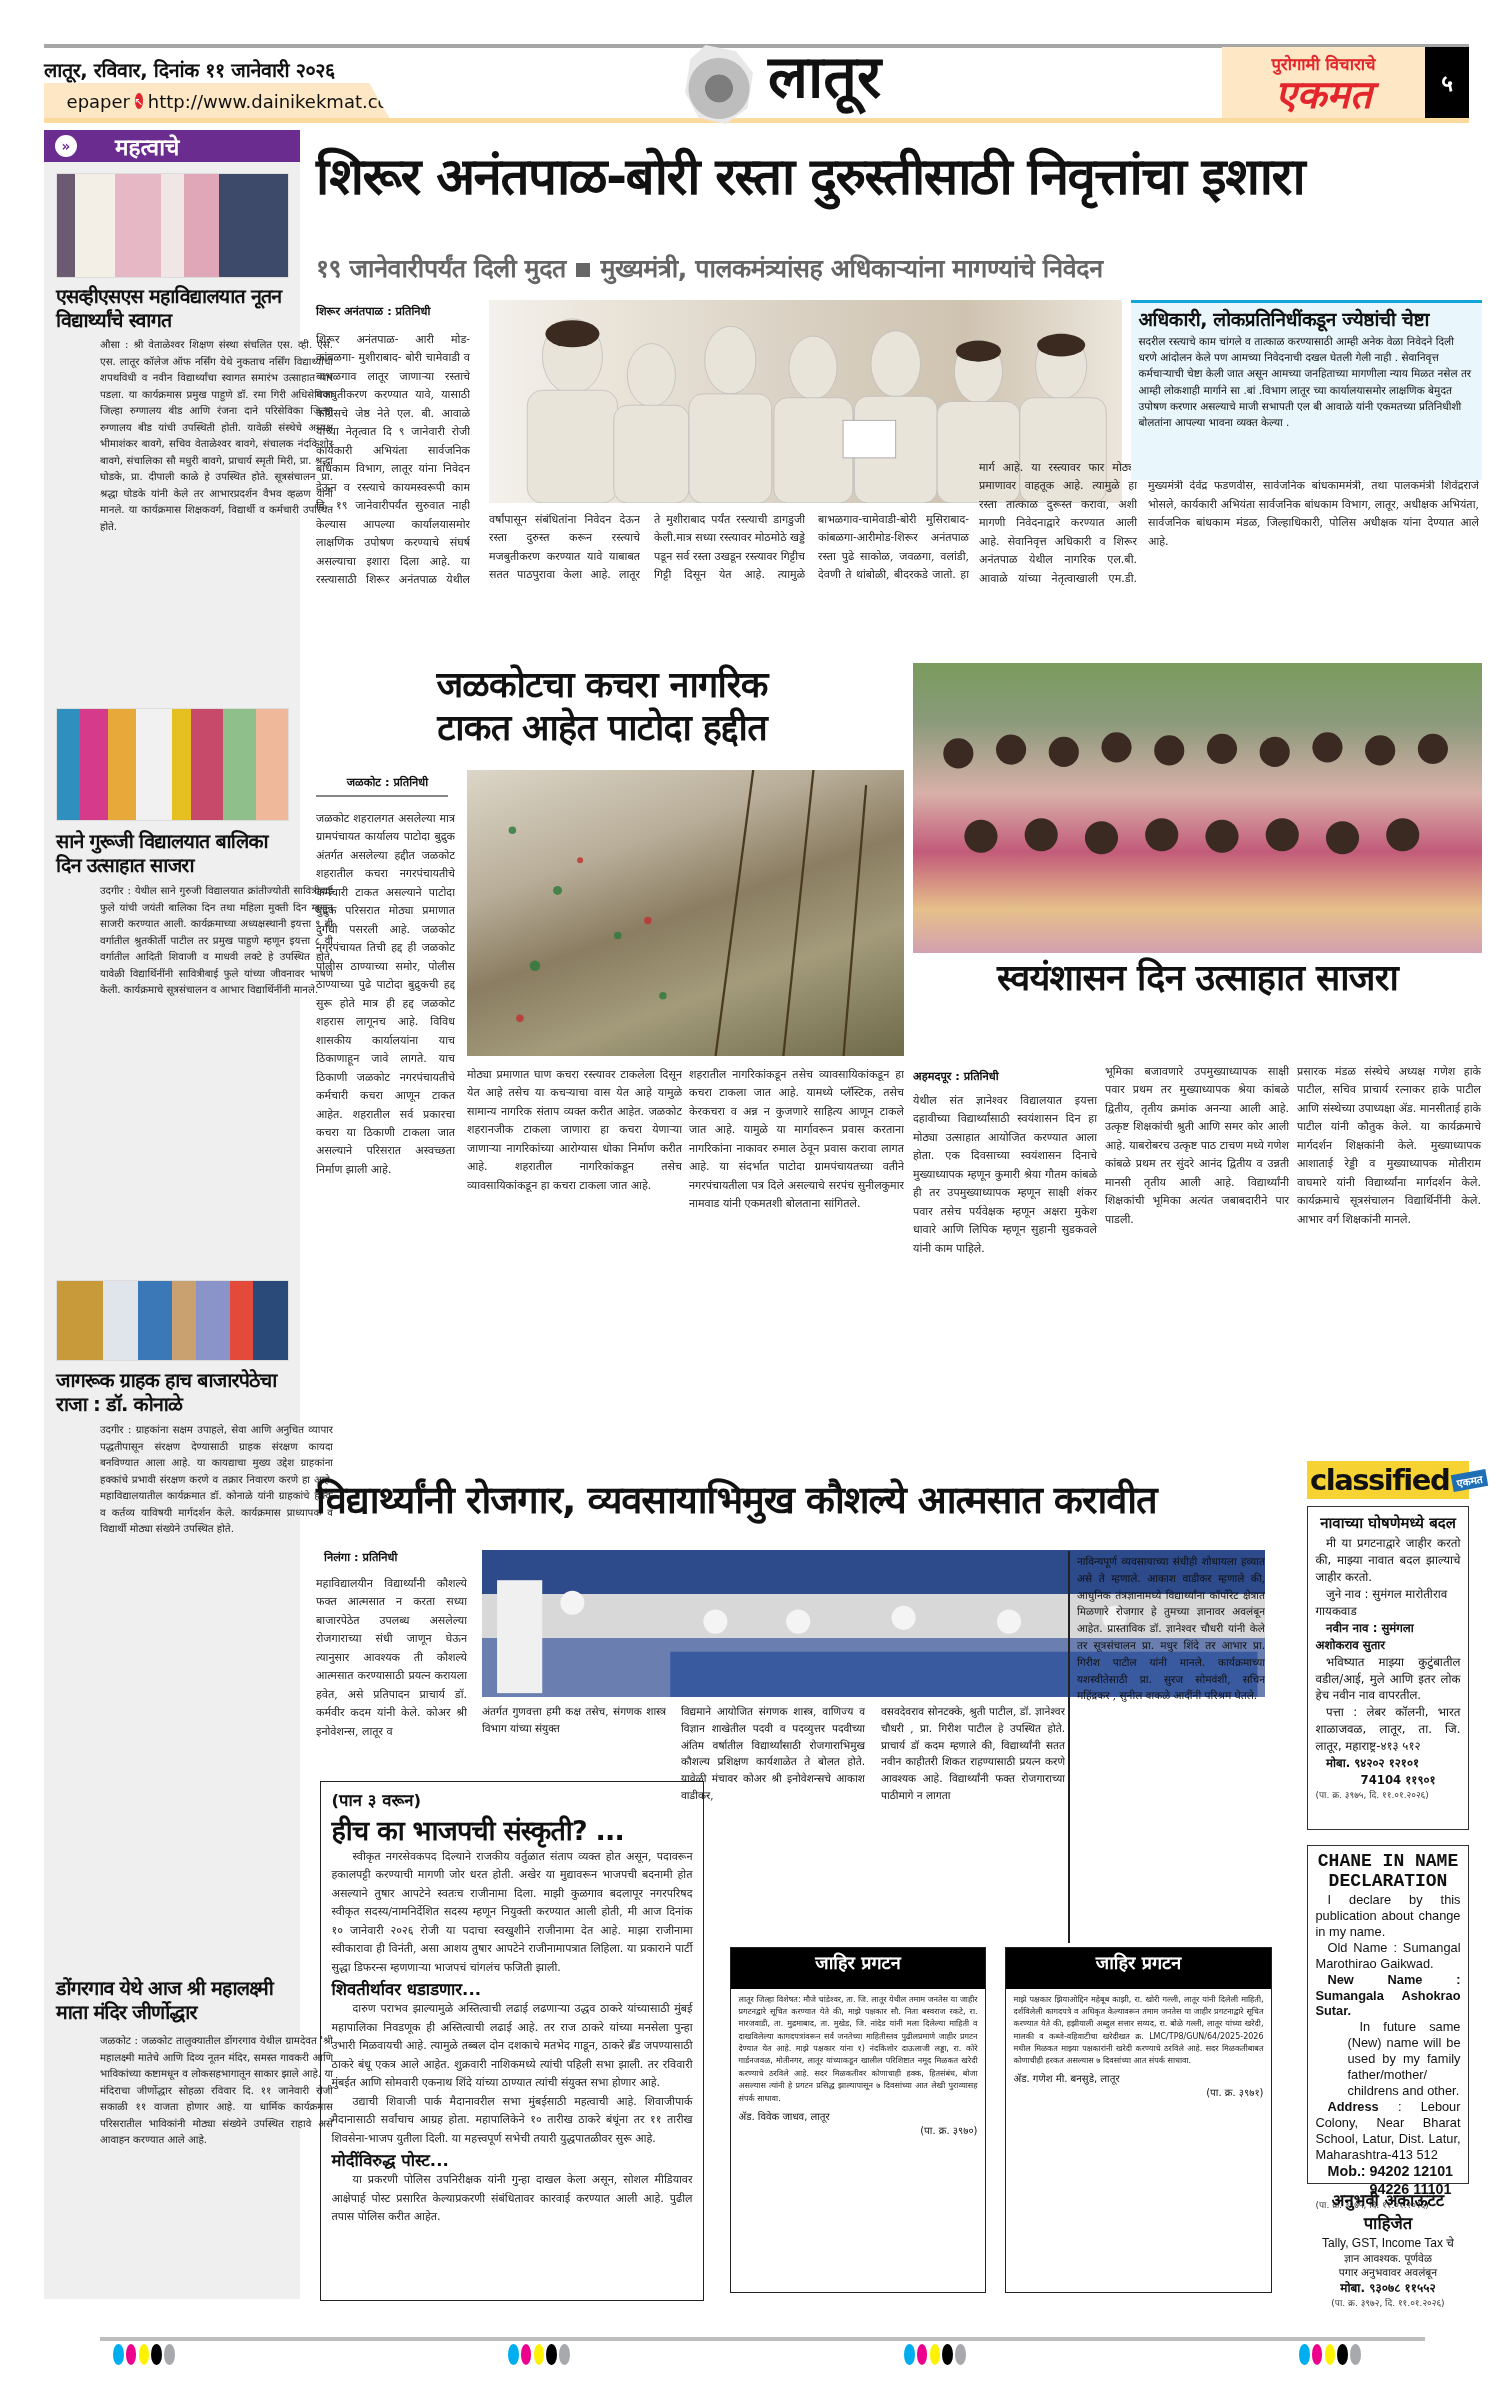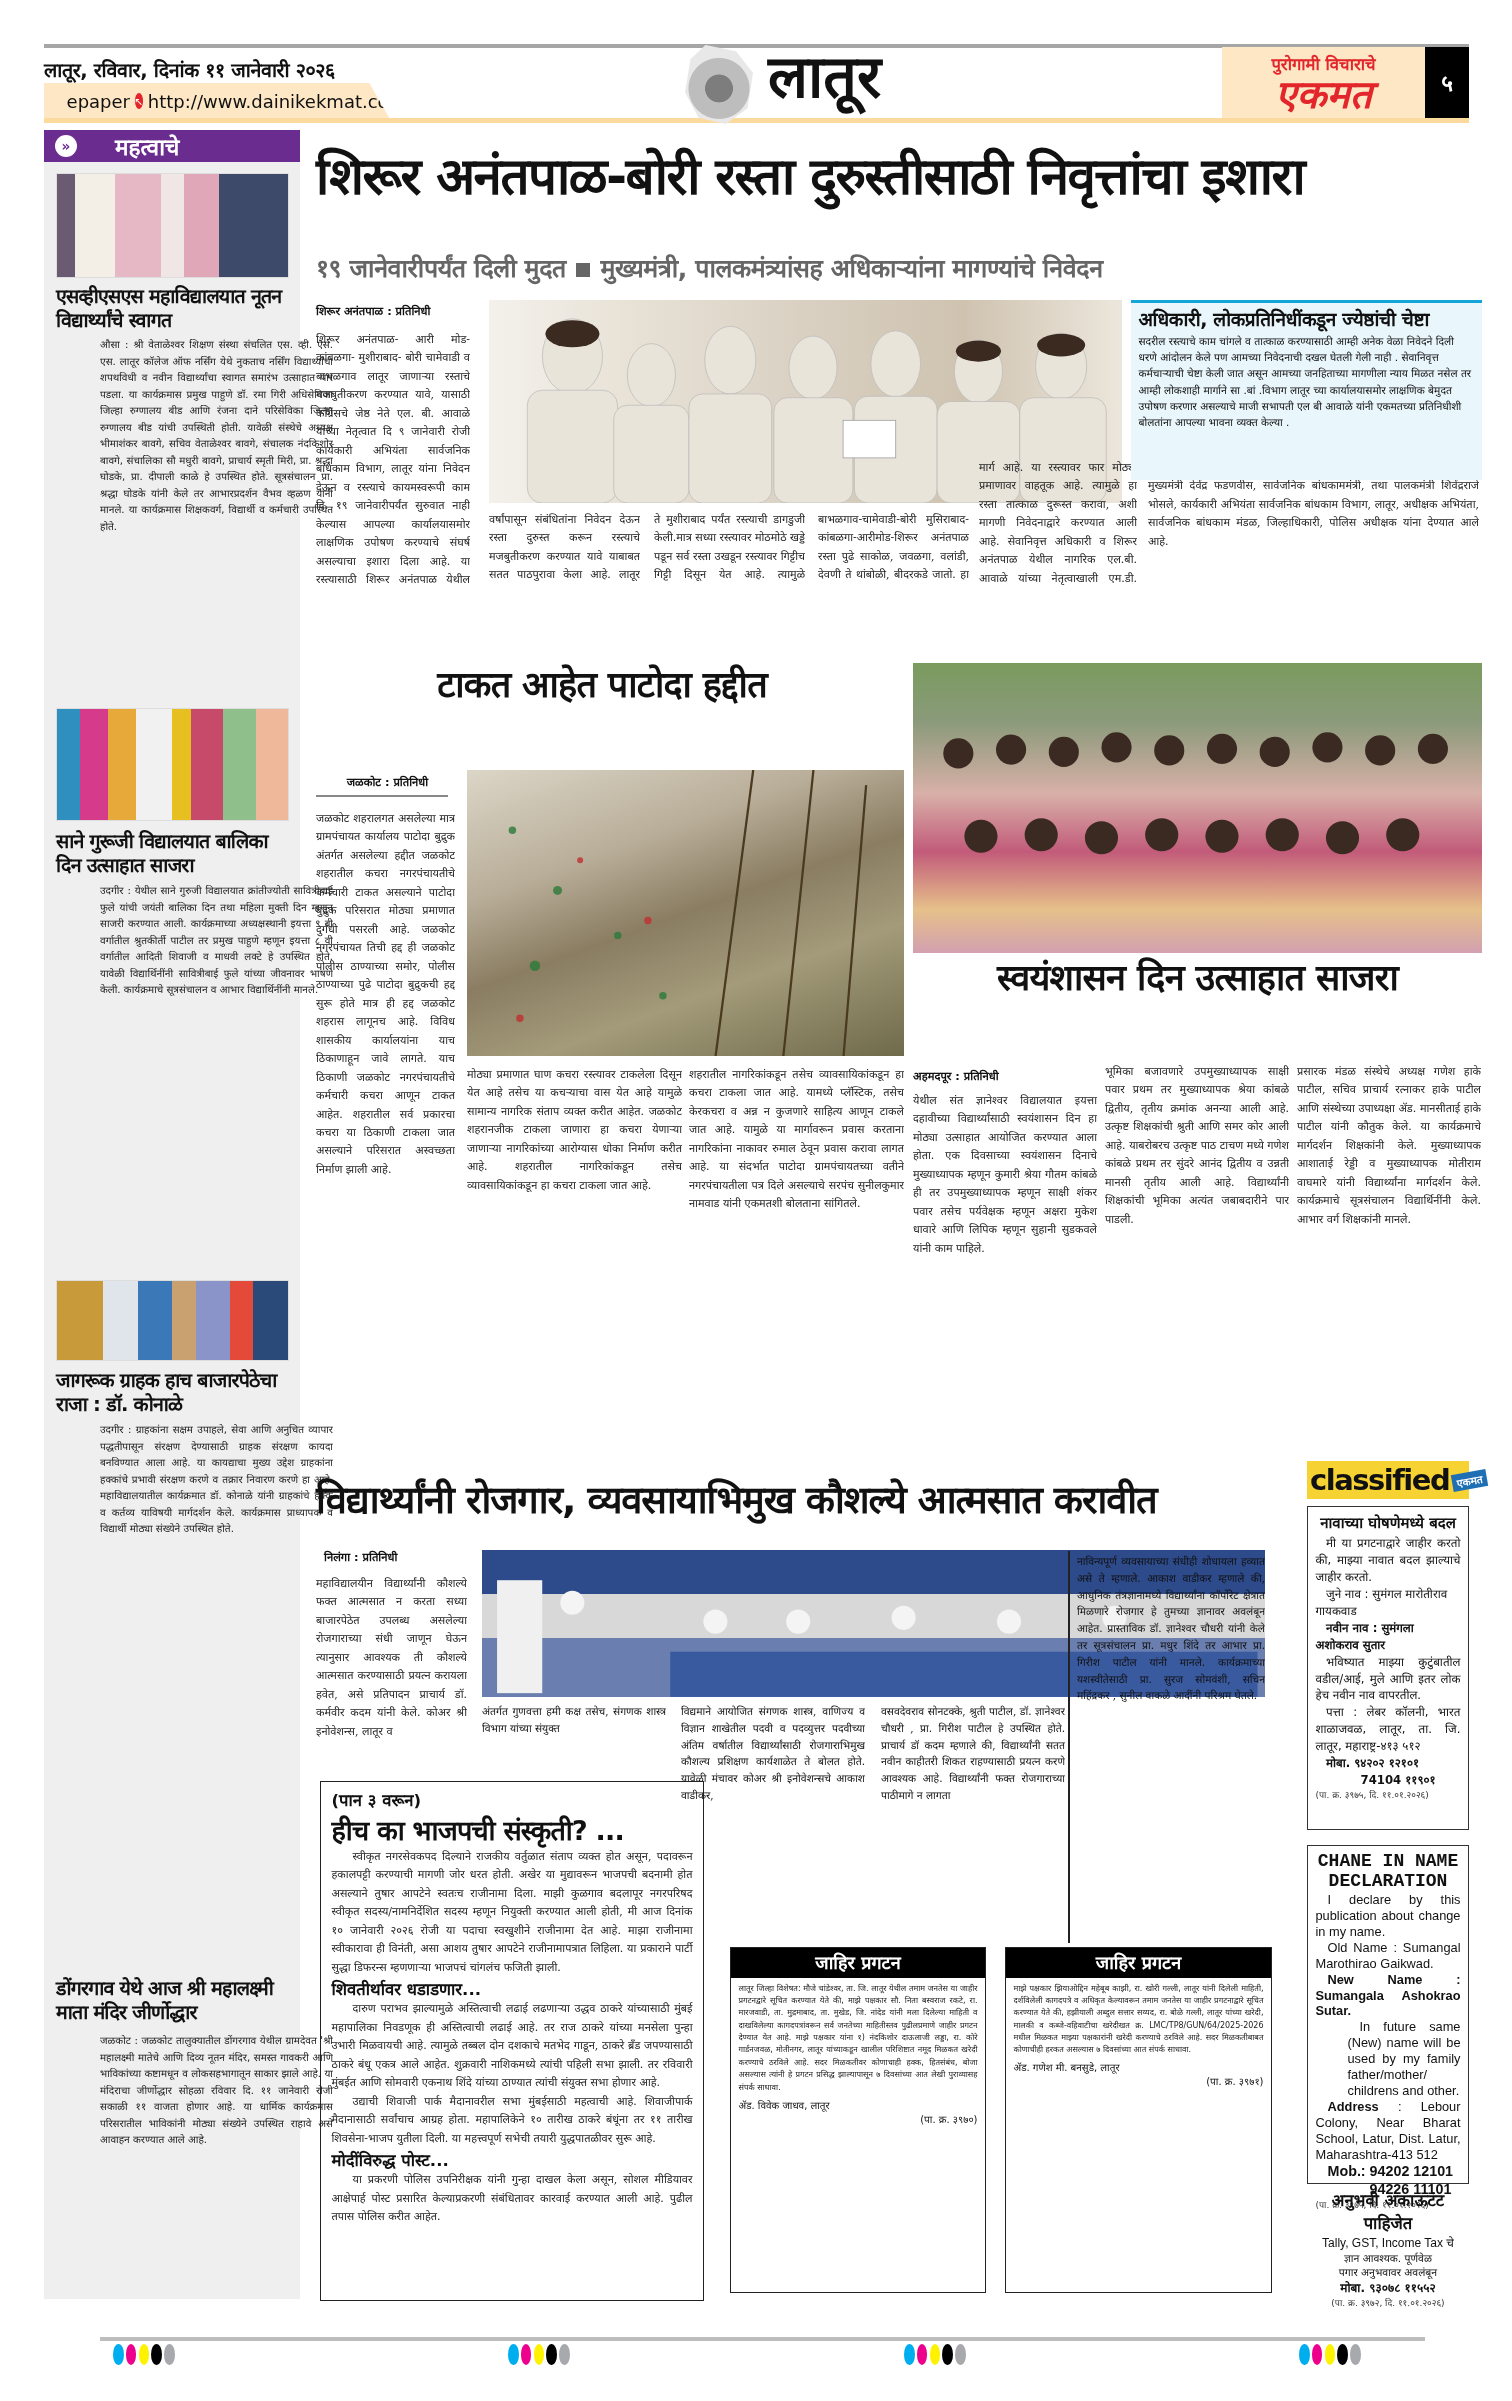--- a/index.html
+++ b/index.html
@@ -47,21 +47,21 @@
   .group-photo { background: linear-gradient(180deg, #7a9b5e 0%, #8a9a7a 20%, #d8b0a8 45%, #c25b7a 65%, #e6c08a 85%, #d2a0b0 100%); }
   .stage-photo { background: linear-gradient(180deg, #2d4a8a 0 30%, #d8d8d8 30% 60%, #6a7fb0 60% 100%); }
   .men-photo { background: linear-gradient(90deg, #f4f1ec, #e9e3d8 20%, #d9d0c2 50%, #cfc3b0 75%, #ece6dc); }
   .caption { font-size: 10.5px; line-height: 1.6; text-align: justify; font-family: "DejaVu Serif", serif; }
 
   .box { border: 1.5px solid #222; }
   .cont-tag { font-size: 16.6px; font-weight: 700; }
   .cont-hl { font-size: 27px; font-weight: 900; letter-spacing: -0.8px; }
   .cont-sub { font-size: 16.6px; font-weight: 900; }
 
-  .notice-head { background: #000; color: #fff; font-size: 18px; font-weight: 700; text-align: center; height: 30px; line-height: 30px; }
+  .notice-head { background: #000; color: #fff; font-size: 18px; font-weight: 700; text-align: center; height: 41px; line-height: 30px; }
   .notice-body { font-size: 8px; line-height: 1.55; text-align: justify; padding: 4.5px 7.5px; color: #222; }
   .notice-sig { font-size: 10px; line-height: 1.4; }
 
   .classified { left: 1307px; top: 1461px; width: 162px; height: 38px; background: #f7d233; display:flex; align-items:center; }
   .classified .word { font-size: 29px; font-weight: 900; font-family: "DejaVu Sans", sans-serif; letter-spacing: -1.5px; margin-left: 3px; }
   .classified .mini { background:#1f6fb5; color:#fff; font-size: 10.5px; font-weight: 900; padding: 1.5px 4.5px; transform: rotate(-10deg); margin-left: 3px; }
   .cls-box { border: 1.5px solid #333; padding: 6px 7.5px; font-size: 11.7px; line-height: 1.45; }
   .cls-title { font-size: 15px; font-weight: 900; text-align: center; }
   .en-title { font-size: 18px; font-weight: 900; text-align: center; line-height: 1.1; font-family: Liberation Mono, monospace; }
   .en-body { font-family: "Liberation Sans", sans-serif; font-size: 12.8px; line-height: 1.25; text-align: justify; }
@@ -151,20 +151,21 @@
 <div class="abs col" style="left:818px;top:511px;width:151px;height:75px;overflow:hidden;">बाभळगाव-चामेवाडी-बोरी मुसिराबाद-कांबळगा-आरीमोड-शिरूर अनंतपाळ रस्ता पुढे साकोळ, जवळगा, वलांडी, देवणी ते थांबोळी, बीदरकडे जातो. हा कर्नाटक राज्याला जोडणारा रस्ता जवळचा</div>
 <div class="abs col" style="left:979px;top:459px;width:158px;height:128px;overflow:hidden;">मार्ग आहे. या रस्त्यावर फार मोठ्या प्रमाणावर वाहतूक आहे. त्यामुळे हा रस्ता तात्काळ दुरूस्त करावा, अशी मागणी निवेदनाद्वारे करण्यात आली आहे. सेवानिवृत्त अधिकारी व शिरूर अनंतपाळ येथील नागरिक एल.बी. आवाळे यांच्या नेतृत्वाखाली एम.डी. धुमाळे, एस.एम. दरेकर, डी.एन. कोटलवार, एस.वाय. नांदे, माजी सैनिक आनंद कालमुंडा</div>
 <div class="abs col" style="left:1148px;top:459px;width:331px;height:128px;overflow:hidden;column-count:1;">शिरूर अनंतपाळचे माजी सरपंच नामदेवराव जगताप यांच्या स्वाक्षरीचे निवेदन मुख्यमंत्री देवेंद्र फडणवीस, सार्वजनिक बांधकाममंत्री, तथा पालकमंत्री शिवेंद्रराजे भोसले, कार्यकारी अभियंता सार्वजनिक बांधकाम विभाग, लातूर, अधीक्षक अभियंता, सार्वजनिक बांधकाम मंडळ, जिल्हाधिकारी, पोलिस अधीक्षक यांना देण्यात आले आहे.</div>
 
 <div class="abs inset">
   <div class="inset-hl">अधिकारी, लोकप्रतिनिधींकडून ज्येष्ठांची चेष्टा</div>
   <div class="inset-body">सदरील रस्त्याचे काम चांगले व तात्काळ करण्यासाठी आम्ही अनेक वेळा निवेदने दिली धरणे आंदोलन केले पण आमच्या निवेदनाची दखल घेतली गेली नाही . सेवानिवृत्त कर्मचाऱ्याची चेष्टा केली जात असून आमच्या जनहिताच्या मागणीला न्याय मिळत नसेल तर आम्ही लोकशाही मार्गाने सा .बां .विभाग लातूर च्या कार्यालयासमोर लाक्षणिक बेमुदत उपोषण करणार असल्याचे माजी सभापती एल बी आवाळे यांनी एकमतच्या प्रतिनिधीशी बोलतांना आपल्या भावना व्यक्त केल्या .</div>
 </div>
 
 <div class="abs story-hl" style="left:316px;top:663px;width:572px;">
+  <div>जळकोटचा कचरा नागरिक</div>
   <div>टाकत आहेत पाटोदा हद्दीत</div>
 </div>
 <div class="abs dateline" style="left:331px;top:774px;width:113px;text-align:center;">जळकोट : प्रतिनिधी</div>
 <div class="abs dateline-rule" style="left:316px;top:795px;width:132px;"></div>
 <div class="abs col" style="left:316px;top:810px;width:139px;height:591px;overflow:hidden;">जळकोट शहरालगत असलेल्या मात्र ग्रामपंचायत कार्यालय पाटोदा बुद्रुक अंतर्गत असलेल्या हद्दीत जळकोट शहरातील कचरा नगरपंचायतीचे कर्मचारी टाकत असल्याने पाटोदा बुद्रुक परिसरात मोठ्या प्रमाणात दुर्गंधी पसरली आहे. जळकोट नगरपंचायत तिची हद्द ही जळकोट पोलीस ठाण्याच्या समोर, पोलीस ठाण्याच्या पुढे पाटोदा बुद्रुकची हद्द सुरू होते मात्र ही हद्द जळकोट शहरास लागूनच आहे. विविध शासकीय कार्यालयांना याच ठिकाणाहून जावे लागते. याच ठिकाणी जळकोट नगरपंचायतीचे कर्मचारी कचरा आणून टाकत आहेत. शहरातील सर्व प्रकारचा कचरा या ठिकाणी टाकला जात असल्याने परिसरात अस्वच्छता निर्माण झाली आहे.</div>
 <div class="abs garbage" style="left:467px;top:770px;width:437px;height:286px;">
   <svg width="437" height="286" viewBox="0 0 580 380">
     <g fill="#2d7a3a" opacity=".8">
         <circle cx="60" cy="80" r="5"></circle>
         <circle cx="120" cy="160" r="6"></circle>

